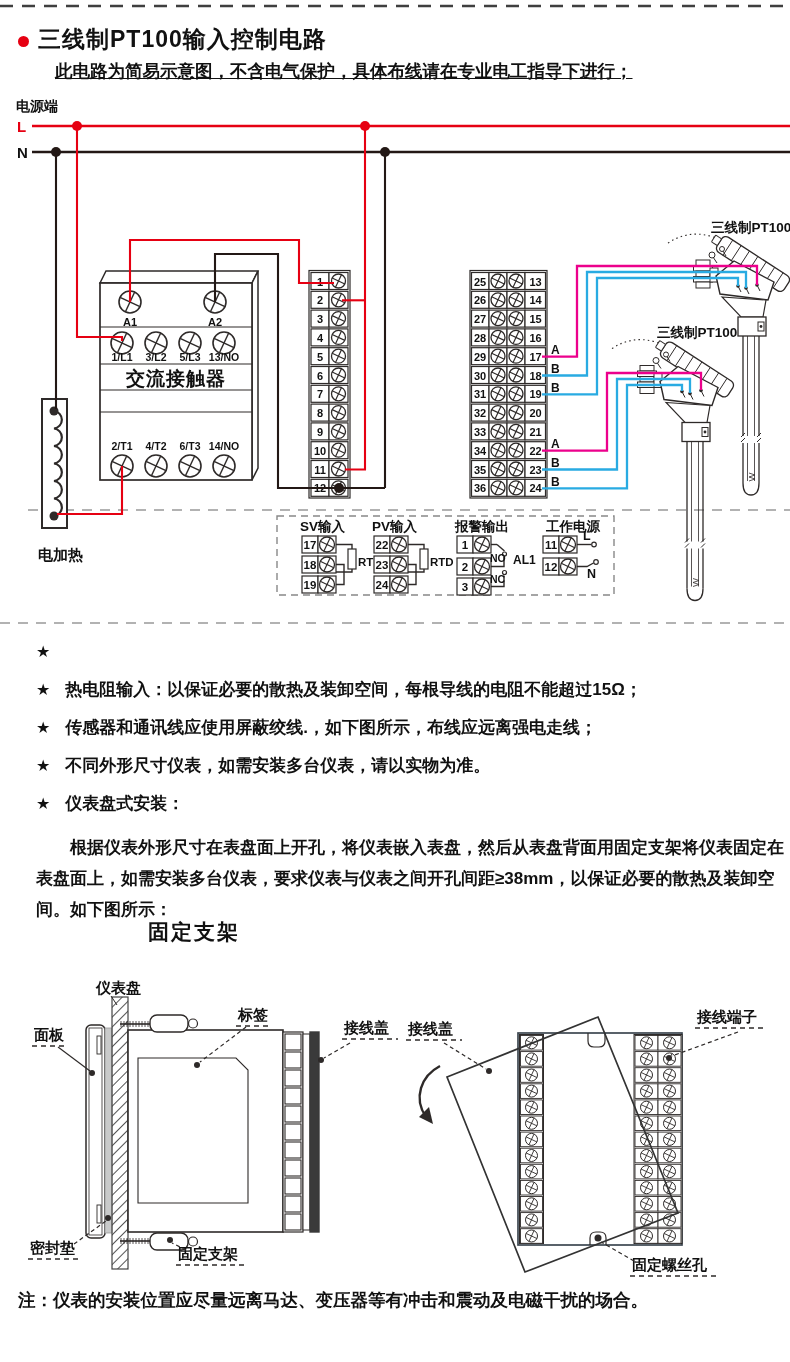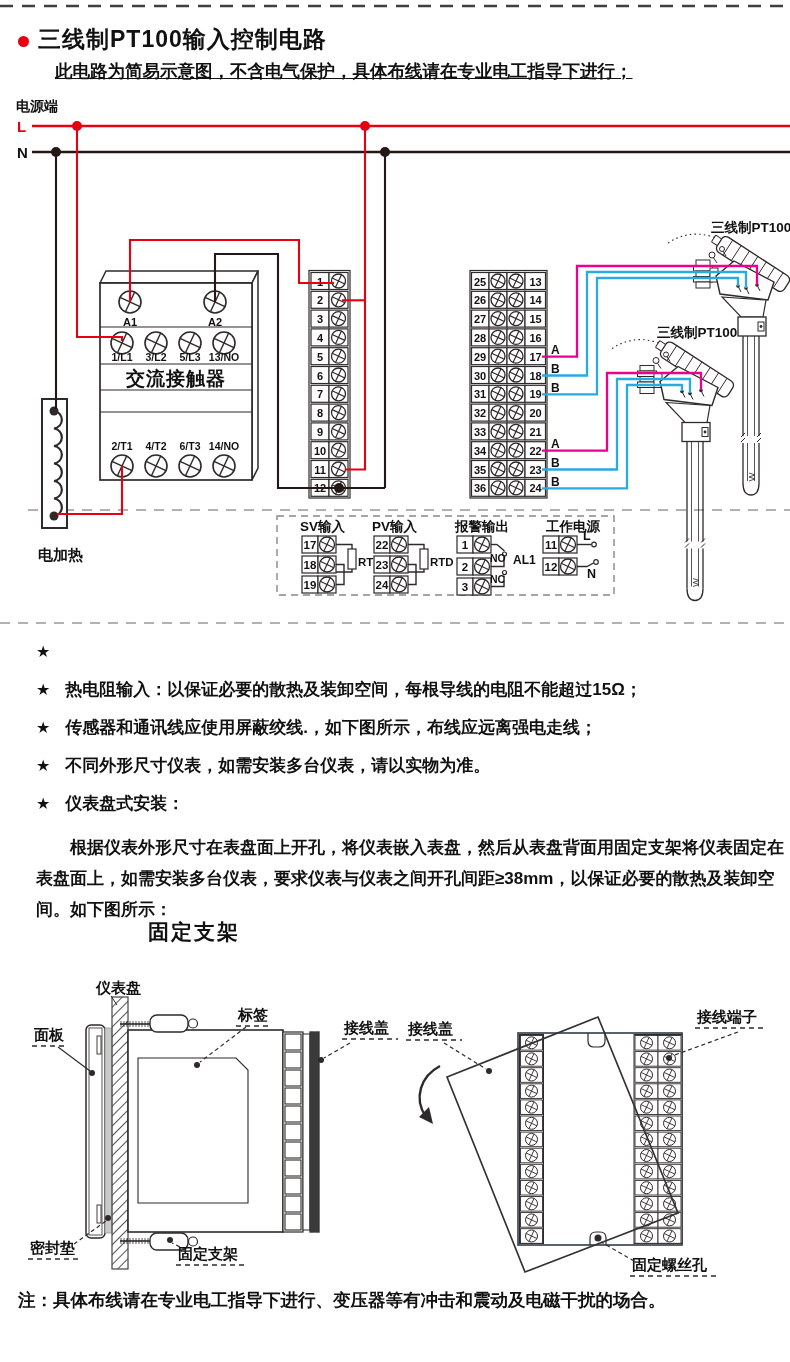--- a/index.html
+++ b/index.html
@@ -820,14 +820,14 @@
         <span>不同外形尺寸仪表，如需安装多台仪表，请以实物为准。</span>
       </li>
       <li>
         <span class="star">★</span>
         <span>仪表盘式安装：</span>
       </li>
     </ul>
 
   <p class="install-para">根据仪表外形尺寸在表盘面上开孔，将仪表嵌入表盘，然后从表盘背面用固定支架将仪表固定在表盘面上，如需安装多台仪表，要求仪表与仪表之间开孔间距≥38mm，以保证必要的散热及装卸空间。如下图所示：</p>
   <h2 class="side-heading">固定支架</h2>
-  <div class="note">注：具体布线请在专业电工指导下进行、变压器等有冲击和震动及电磁干扰的场合。</div>
+  <div class="note">注：仪表的安装位置应尽量远离马达、变压器等有冲击和震动及电磁干扰的场合。</div>
 </div>
 
 </body></html>

